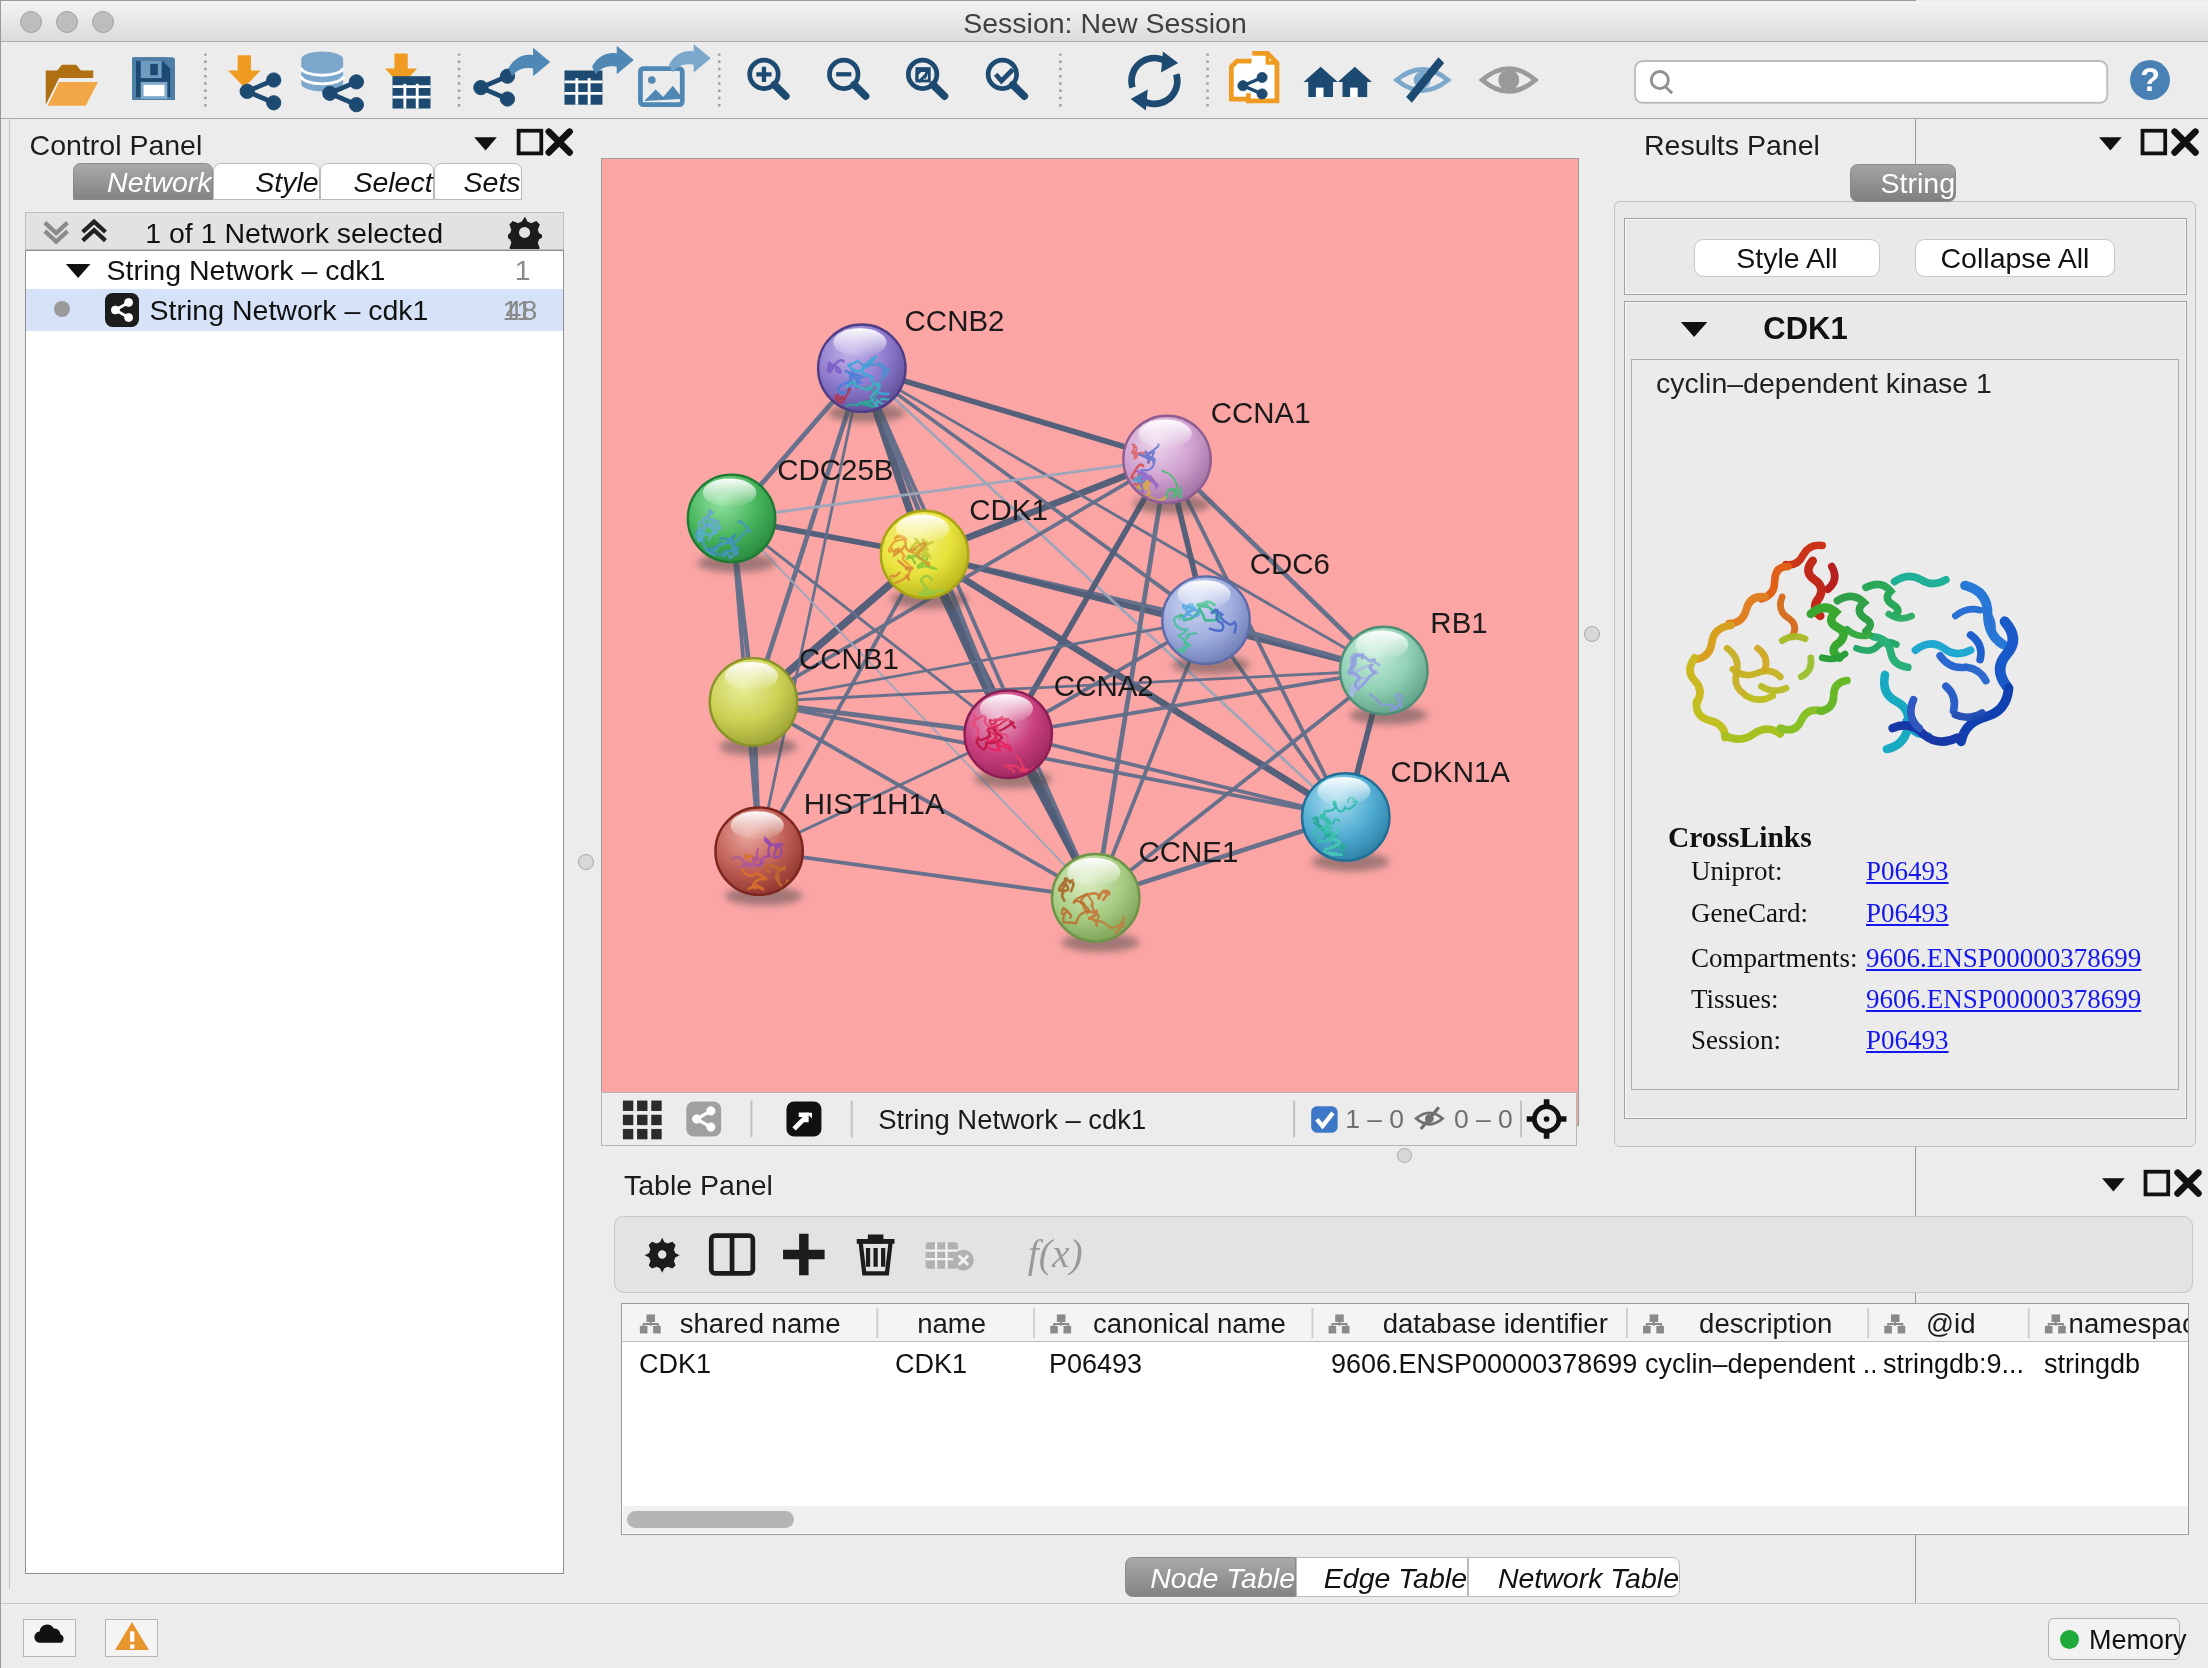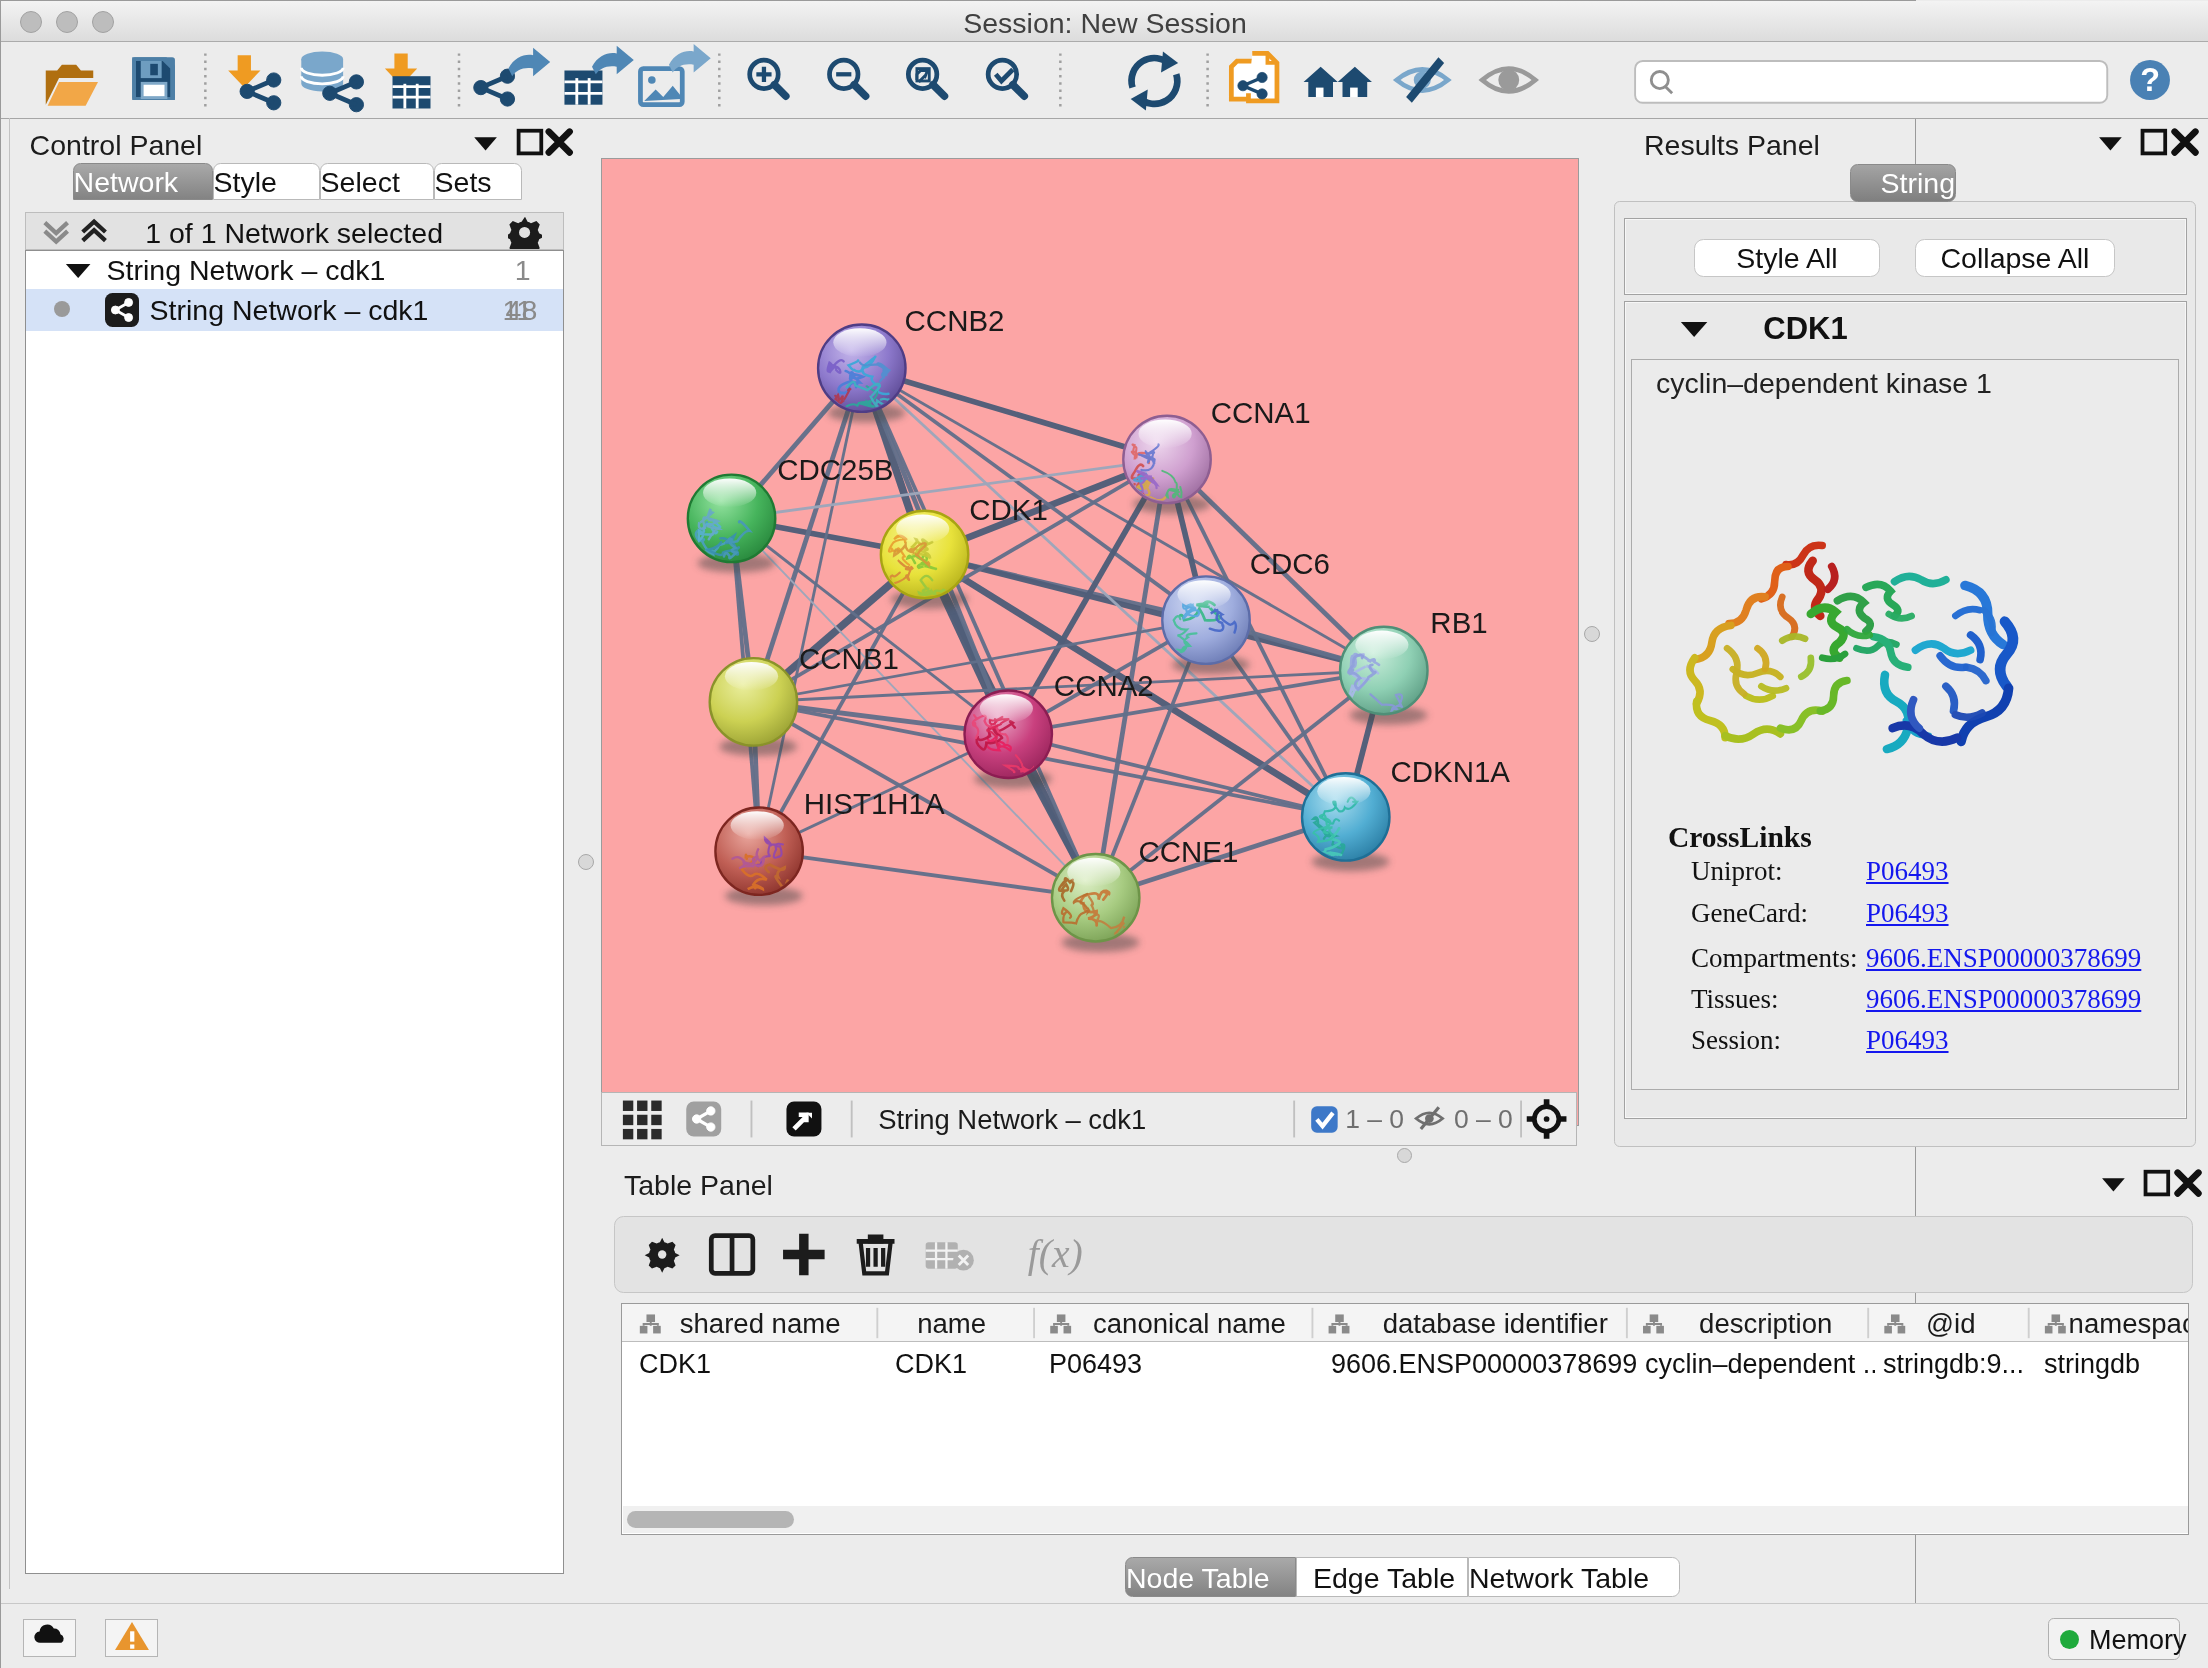--- a/index.html
+++ b/index.html
@@ -8,21 +8,21 @@
 #win{position:absolute;left:0;top:0;width:1916px;height:1668px;background:#ececec;box-sizing:border-box;border:1px solid #9a9a9a;}
 
 #titlebar{position:absolute;left:0;top:0;width:2208px;height:40px;background:linear-gradient(#f3f3f3,#dcdcdc);border-bottom:1px solid #ababab;}
 .tl{position:absolute;top:9.5px;width:22px;height:22px;border-radius:50%;background:#bdbdbd;border:1px solid #a2a2a2;box-sizing:border-box;}
 #title{position:absolute;top:5.7px;left:0;width:2208px;text-align:center;font-size:28.5px;color:#404040;}
 
 #toolbar{position:absolute;left:0;top:41px;width:2208px;height:76px;background:#ececec;border-bottom:1px solid #a6a6a6;}
 
 .phdr{font-size:28.5px;color:#1c1c1c;}
 
-.tabbtn{position:absolute;box-sizing:border-box;border:1px solid #b9b9b9;background:#fff;color:#111;font-size:28.5px;text-align:left;}
+.tabbtn{position:absolute;box-sizing:border-box;border:1px solid #b9b9b9;background:#fff;color:#111;font-size:28.5px;text-align:right;font-style:italic;}
 .seltab{background:linear-gradient(#a9a9a9,#838383);color:#fff;border:1px solid #8a8a8a;}
 
 .etch{position:absolute;box-sizing:border-box;border:1px solid #a2a2a2;box-shadow:inset 0 0 0 1px #f7f7f7;}
 a.lnk{color:#1417ee;text-decoration:underline;}
 .serif{font-family:"Liberation Serif",serif;}
 </style>
 </head>
 <body>
 <div id="win">
 <div id="titlebar">

